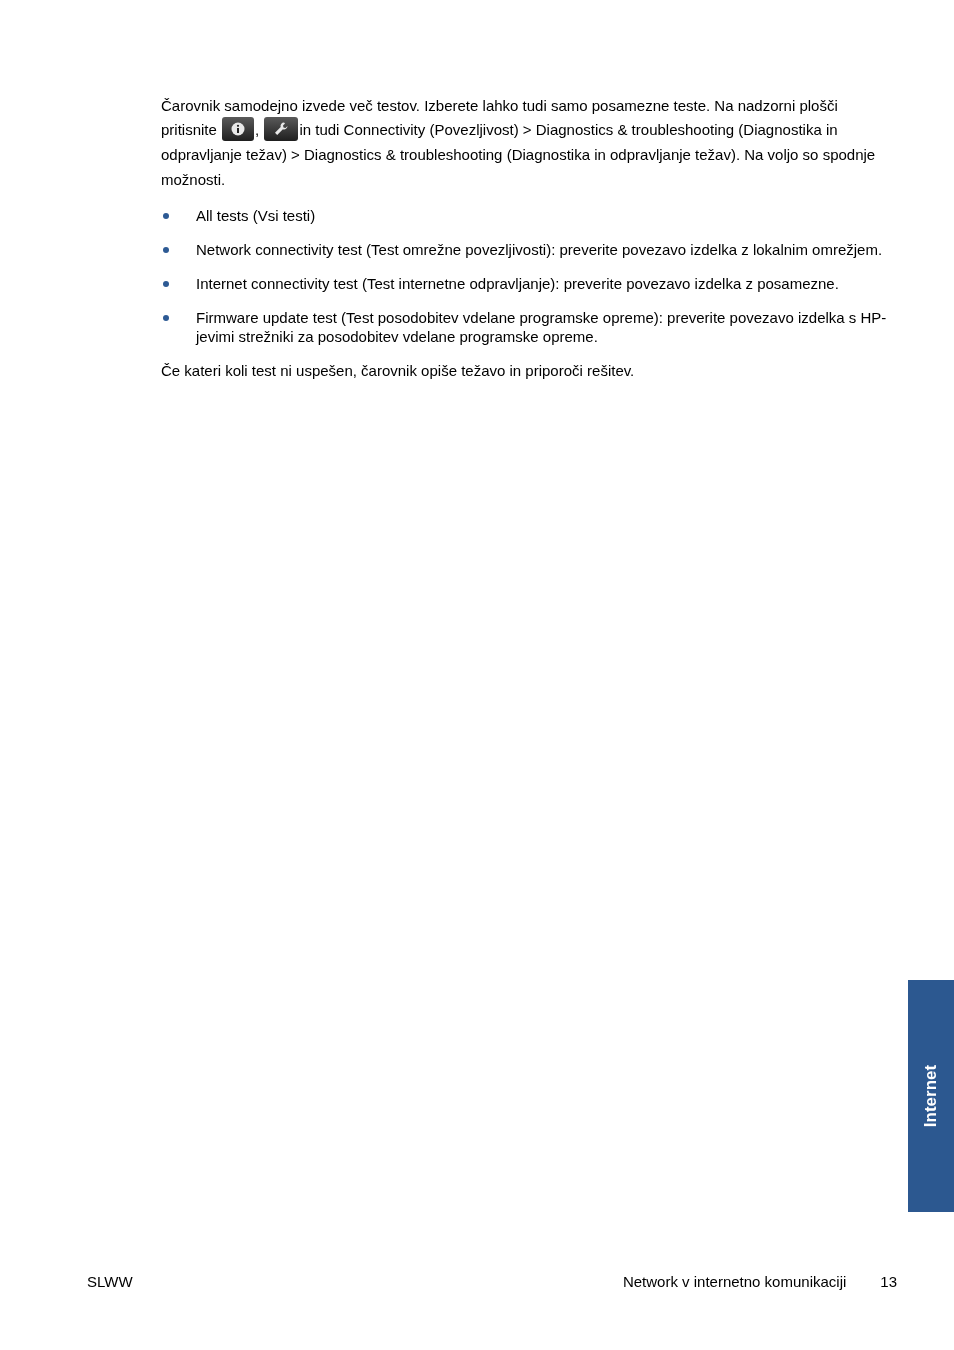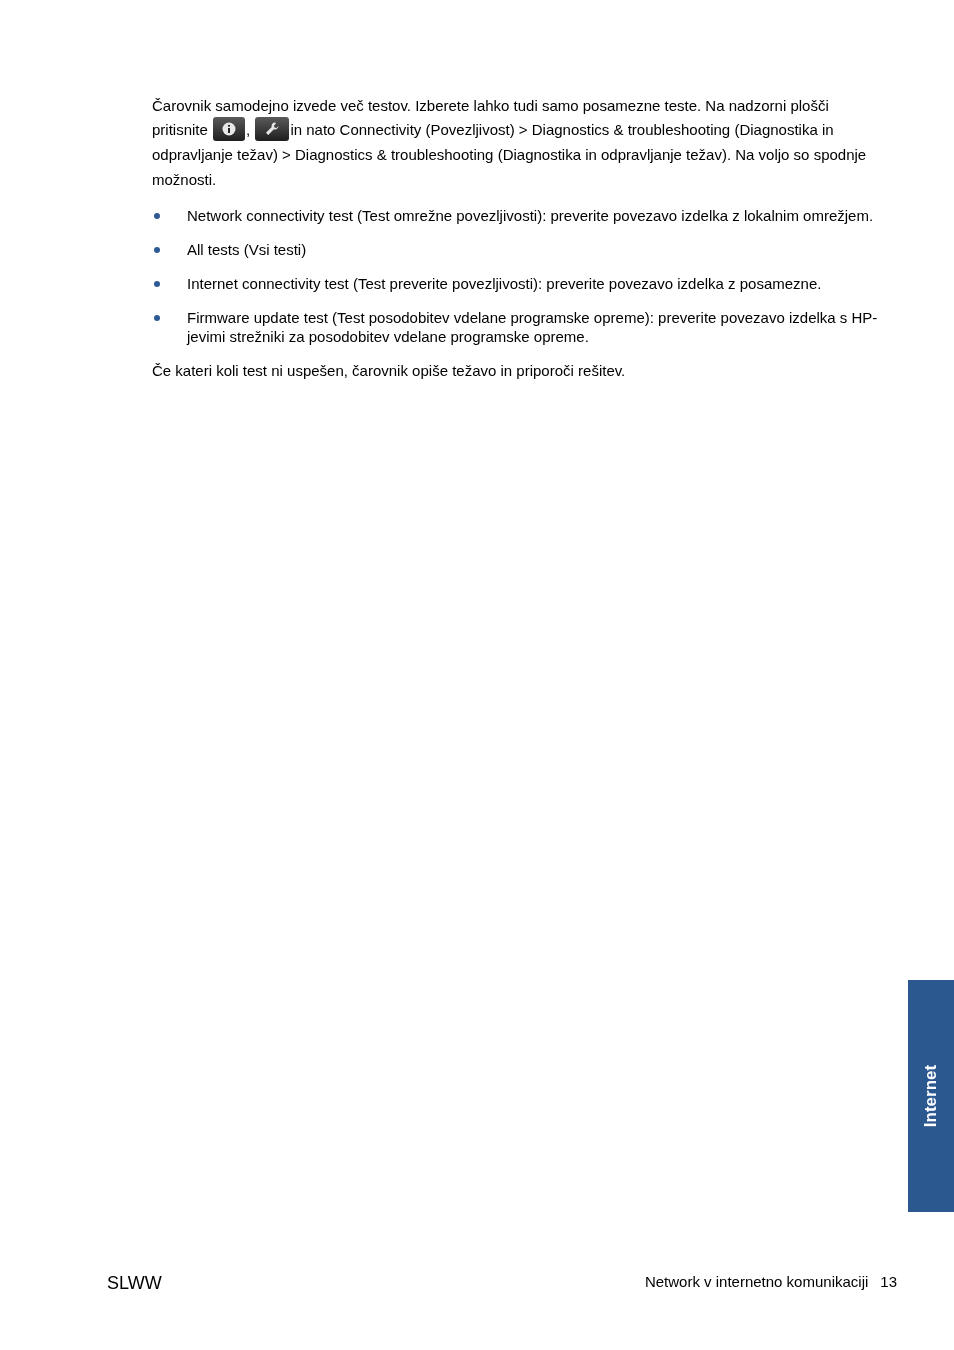--- a/index.html
+++ b/index.html
@@ -1,21 +1,21 @@
 <!DOCTYPE html>
 <html><head>
 <meta charset="utf-8">
 <style>
   html, body { margin: 0; padding: 0; }
   body {
     width: 954px; height: 1350px; position: relative; background: #ffffff;
     font-family: "Liberation Sans", sans-serif; color: #000; font-size: 15px;
     overflow: hidden;
   }
-  .content { position: absolute; left: 152px; top: 95px; width: 730px; }
+  .content { position: absolute; left: 161px; top: 95px; width: 730px; }
   p { margin: 0; line-height: 22px; }
   .intro { line-height: 22px; }
   .intro .line2 { line-height: 25px; }
   b { font-weight: normal; }
   .btn-icon {
     display: inline-block; vertical-align: -6px; width: 34px; height: 24px;
     border-radius: 3px; background: linear-gradient(#5a5a5a, #1e1e1e);
     position: relative; margin: 0 1px;
   }
   .btn-icon.info { width: 32px; }
@@ -29,64 +29,64 @@
   .closing { line-height: 19px; }
   .side-tab {
     position: absolute; left: 908px; top: 980px; width: 46px; height: 232px;
     background: #2c5890;
   }
   .side-tab span {
     position: absolute; left: 50%; top: 50%;
     transform: translate(-50%, -50%) rotate(-90deg);
     color: #fff; font-weight: bold; font-size: 17px; white-space: nowrap;
   }
-  .footer-left { position: absolute; left: 87px; top: 1273px; font-size: 18px; margin-left: 20px; }
+  .footer-left { position: absolute; left: 87px; top: 1273px; font-size: 15px; }
   .footer-right { position: absolute; right: 57px; top: 1273px; font-size: 15px; }
-  .footer-right .pg { margin-left: 12px; }
+  .footer-right .pg { margin-left: 34px; }
 </style>
 </head>
 <body>
 
 <div class="content">
   <p class="intro">
     <span>Čarovnik samodejno izvede več testov. Izberete lahko tudi samo posamezne teste. Na nadzorni plošči</span><br>
     <span class="line2">
       <span>pritisnite</span>
       <span class="btn-icon info">
         <svg width="14" height="14" viewBox="0 0 14 14">
           <circle cx="7" cy="7" r="6.5" fill="#e8e8e8"></circle>
           <rect x="6" y="6" width="2" height="5" fill="#222"></rect>
           <circle cx="7" cy="3.8" r="1.1" fill="#222"></circle>
         </svg>
       </span><span>,</span>
       <span class="btn-icon">
         <svg width="16" height="16" viewBox="0 0 16 16">
           <path d="M11 1.5a3.5 3.5 0 0 0-3.3 4.6L2 11.8 4.2 14l5.7-5.7A3.5 3.5 0 0 0 14.5 5l-2 2-2-0.5-0.5-2 2-2A3.5 3.5 0 0 0 11 1.5z" fill="#e8e8e8"></path>
         </svg>
-      </span><span>in nato</span>
+      </span><span>in tudi</span>
       <b>Connectivity (Povezljivost)</b>
       <span>&gt;</span>
       <b>Diagnostics &amp; troubleshooting (Diagnostika in odpravljanje težav)</b>
       <span>&gt;</span>
       <b>Diagnostics &amp; troubleshooting (Diagnostika in odpravljanje težav)</b><span>. Na voljo so spodnje možnosti.</span>
     </span>
   </p>
 
   <ul>
     <li>
       <span class="bullet"></span>
+      <b>All tests (Vsi testi)</b><span></span>
+    </li>
+    <li>
+      <span class="bullet"></span>
       <b>Network connectivity test (Test omrežne povezljivosti)</b><span>: preverite povezavo izdelka z lokalnim omrežjem.</span>
     </li>
     <li>
       <span class="bullet"></span>
-      <b>All tests (Vsi testi)</b><span></span>
-    </li>
-    <li>
-      <span class="bullet"></span>
-      <b>Internet connectivity test (Test preverite povezljivosti)</b><span>: preverite povezavo izdelka z posamezne.</span>
+      <b>Internet connectivity test (Test internetne odpravljanje)</b><span>: preverite povezavo izdelka z posamezne.</span>
     </li>
     <li>
       <span class="bullet"></span>
       <b>Firmware update test (Test posodobitev vdelane programske opreme)</b><span>: preverite povezavo izdelka s HP-jevimi strežniki za posodobitev vdelane programske opreme.</span>
     </li>
   </ul>
 
   <p class="closing">Če kateri koli test ni uspešen, čarovnik opiše težavo in priporoči rešitev.</p>
 </div>
 

